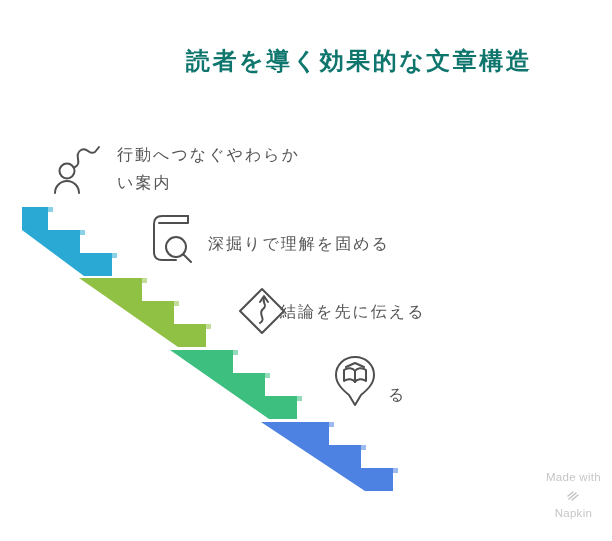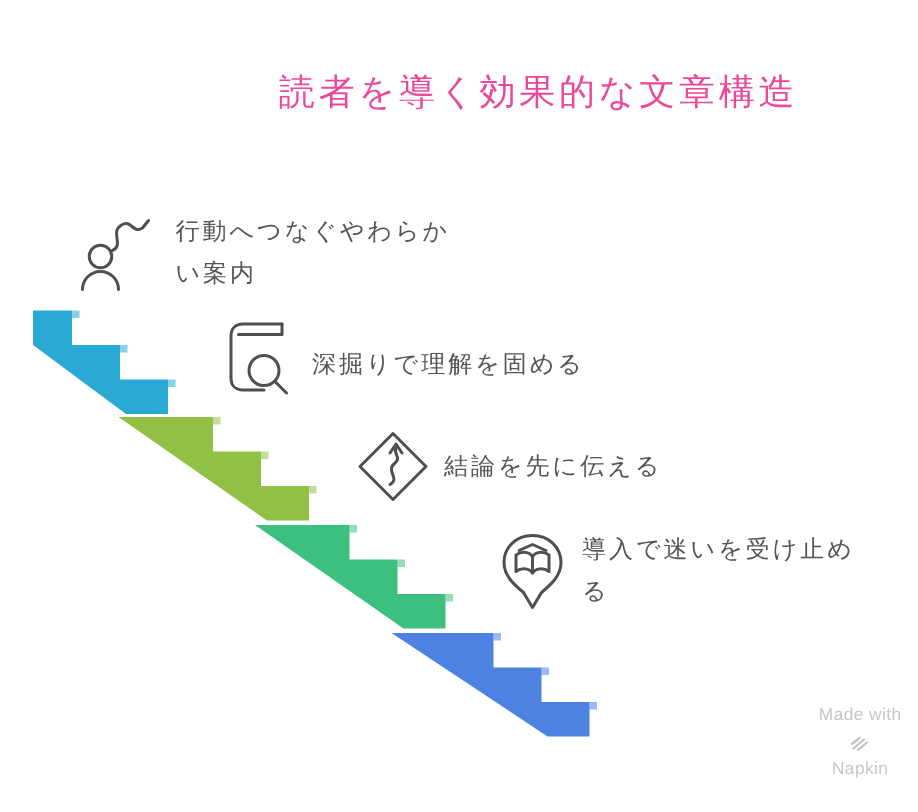--- a/index.html
+++ b/index.html
@@ -3,21 +3,21 @@
 <meta charset="utf-8">
 <style>
   html,body{margin:0;padding:0;background:#fff;}
   #canvas{
     position:relative;width:612px;height:541px;background:#ffffff;overflow:hidden;
     font-family:"Liberation Sans","DejaVu Sans",sans-serif;
   }
   .abs{position:absolute;}
   #title{
     left:186px;top:45px;white-space:nowrap;
-    font-size:24px;font-weight:normal;letter-spacing:2.5px;color:#ec4899;
+    font-size:24px;font-weight:bold;letter-spacing:2.5px;color:#0f766e;
   }
   .step-text{
     font-size:16px;letter-spacing:2px;line-height:28px;color:#555555;
     word-break:break-all;
   }
   .icon-svg{stroke:#4f4f4f;fill:none;stroke-width:2;stroke-linecap:round;stroke-linejoin:round;}
   #stairs-svg{left:0;top:0;}
   #watermark{
     right:11px;bottom:22px;display:flex;align-items:center;gap:5px;
     font-size:11.5px;color:#c6c6c6;letter-spacing:.3px;flex-direction:column;
@@ -80,32 +80,32 @@
   </svg>
   <div class="abs step-text" style="left:208px;top:230px;width:250px;">
     <span>深掘りで理解を固める</span>
   </div>
 
   <svg class="abs icon-svg" style="left:237px;top:286px;" width="50" height="50" viewBox="0 0 50 50">
     <path d="M25,3 L47,25 L25,47 L3,25 Z"></path>
     <path d="M23,37 C30,33 20,28 26,23 C31,19 25,17 27,12"></path>
     <path d="M23,16 L27,10 L31,16"></path>
   </svg>
-  <div class="abs step-text" style="left:296px;top:298px;width:200px;">
+  <div class="abs step-text" style="left:280px;top:298px;width:200px;">
     <span>結論を先に伝える</span>
   </div>
 
   <svg class="abs icon-svg" style="left:331px;top:354px;" width="48" height="58" viewBox="0 0 48 58">
     <path d="M24,3 C35,3 43,11 43,21 C43,30 36,36 30,41 L24,51 L18,41 C12,36 5,30 5,21 C5,11 13,3 24,3 Z"></path>
     <path d="M13,16 C17,13 22,14 24,17 C26,14 31,13 35,16 V27 C31,24 26,25 24,28 C22,25 17,24 13,27 Z"></path>
     <path d="M24,17 V28"></path>
     <path d="M15,13 L24,9 L33,13"></path>
   </svg>
   <div class="abs step-text" style="left:388px;top:353px;width:226px;">
-    <span>導入で迷いを受け止め</span><br>
+    <br>
     <span>る</span>
   </div>
 
   <div id="watermark" class="abs">
     <span>Made with</span>
     <svg width="14" height="14" viewBox="0 0 14 14">
       <path d="M2,8 L7,4 M3,11 L10,5 M6,12 L12,7"></path>
     </svg>
     <span>Napkin</span>
   </div>

